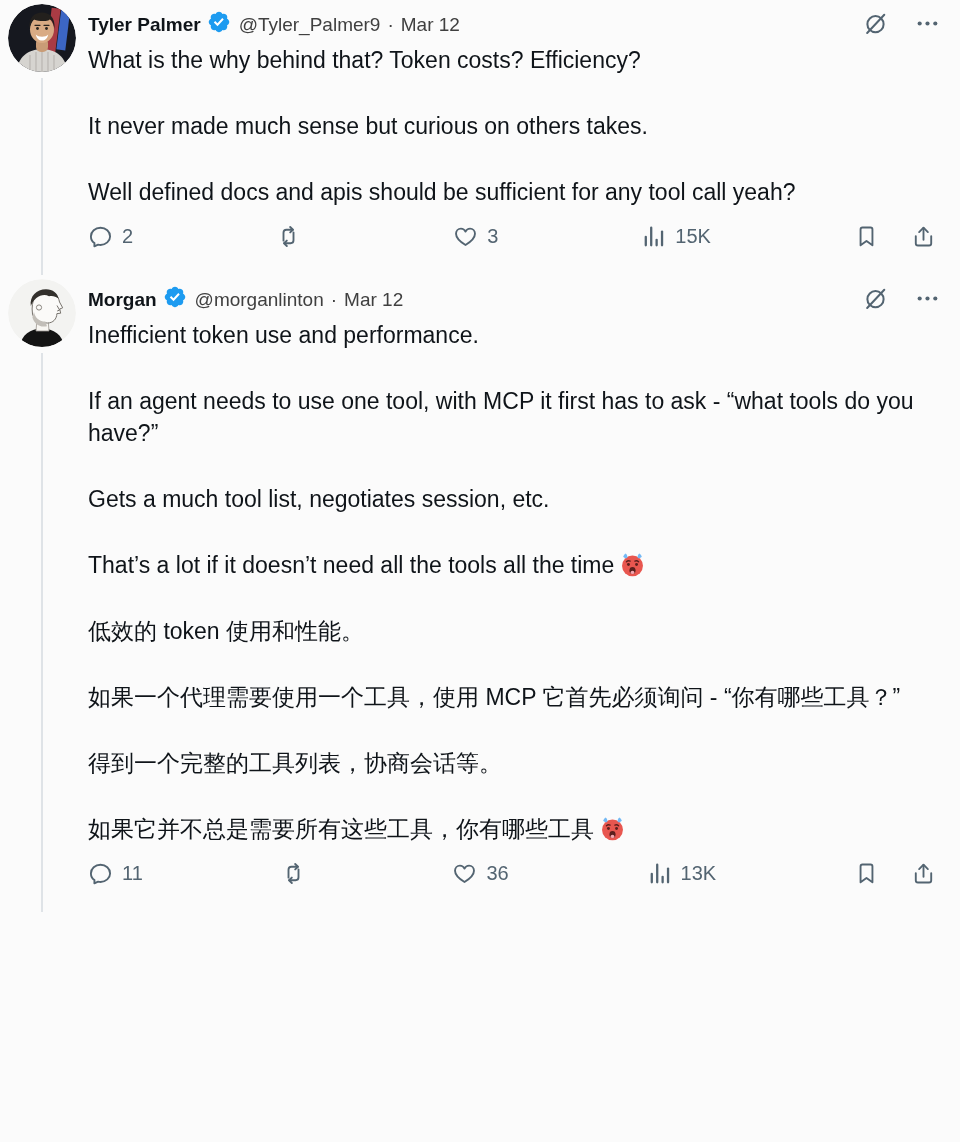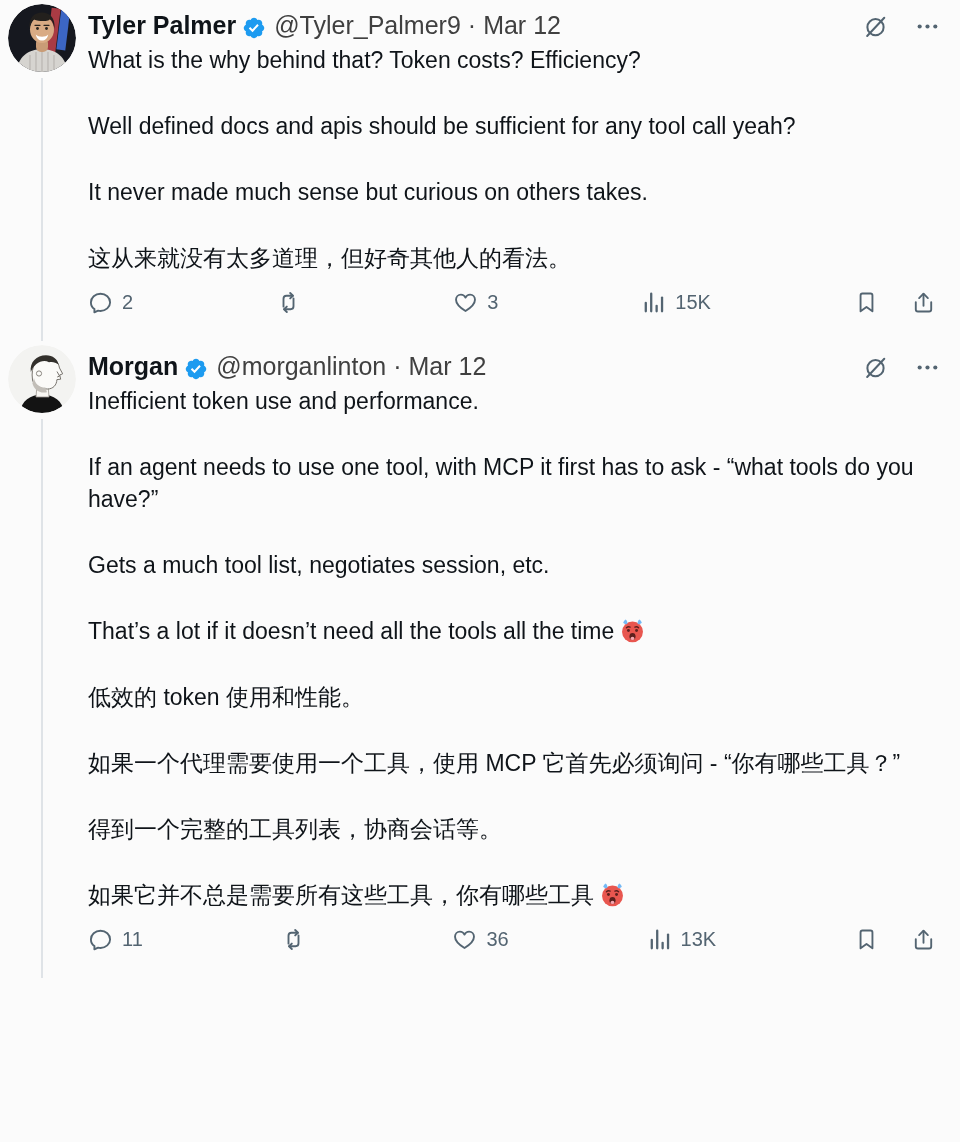--- a/index.html
+++ b/index.html
@@ -9,21 +9,21 @@
     background: #fbfbfb;
     font-family: "Liberation Sans", "DejaVu Sans", sans-serif;
     color: #0f1419;
   }
   .tweet { display: flex; padding: 4px 20px 0 8px; }
   .gutter { width: 68px; flex: 0 0 68px; display: flex; flex-direction: column; align-items: center; }
   .avatar { width: 68px; height: 68px; border-radius: 50%; overflow: hidden; flex: 0 0 68px; cursor: pointer; }
   .avatar svg { display: block; }
   .thread-line { width: 2px; flex: 1 1 auto; background: #dfe3e7; margin-top: 6px; }
   .content { flex: 1 1 auto; margin-left: 12px; padding-top: 6px; min-width: 0; }
-  .header { display: flex; align-items: flex-end; font-size: 25px; line-height: 30px; white-space: nowrap; }
+  .header { display: flex; align-items: flex-start; font-size: 19px; line-height: 30px; white-space: nowrap; }
   .name { font-weight: 700; color: #0f1419; cursor: pointer; }
   .badge { width: 24px; height: 24px; margin: 0 2px 0 6px; flex: 0 0 auto; }
   .handle, .sep, .date { color: #404040; }
   .handle { margin-left: 6px; cursor: pointer; }
   .sep { margin: 0 7px; }
   .header-right { margin-left: auto; display: flex; align-items: center; gap: 26px; color: #536471; }
   .header-right svg { display: block; cursor: pointer; }
   .body { margin-top: 4px; font-size: 23px; line-height: 32px; color: #0f1419; overflow-wrap: break-word; }
   .body p { margin: 0 0 34px 0; }
   .body p:last-child { margin-bottom: 0; }
@@ -148,23 +148,22 @@
         <svg width="27" height="27" viewBox="0 0 24 24">
             <use href="#icon-grok"></use>
           </svg>
         <svg width="25" height="25" viewBox="0 0 24 24">
             <use href="#icon-more"></use>
           </svg>
       </span>
     </div>
     <div class="body">
       <p>What is the why behind that? Token costs? Efficiency?</p>
+      <p>It never made much sense but curious on others takes.</p>
       <p>Well defined docs and apis should be sufficient for any tool call yeah?</p>
-      <p>It never made much sense but curious on others takes.</p>
-      <p>这从来就没有太多道理，但好奇其他人的看法。</p>
     </div>
     <div class="actions">
       <div class="action">
         <svg viewBox="0 0 24 24">
             <use href="#icon-reply"></use>
           </svg>
         <span class="count">2</span>
       </div>
       <div class="action">
         <svg viewBox="0 0 24 24">

